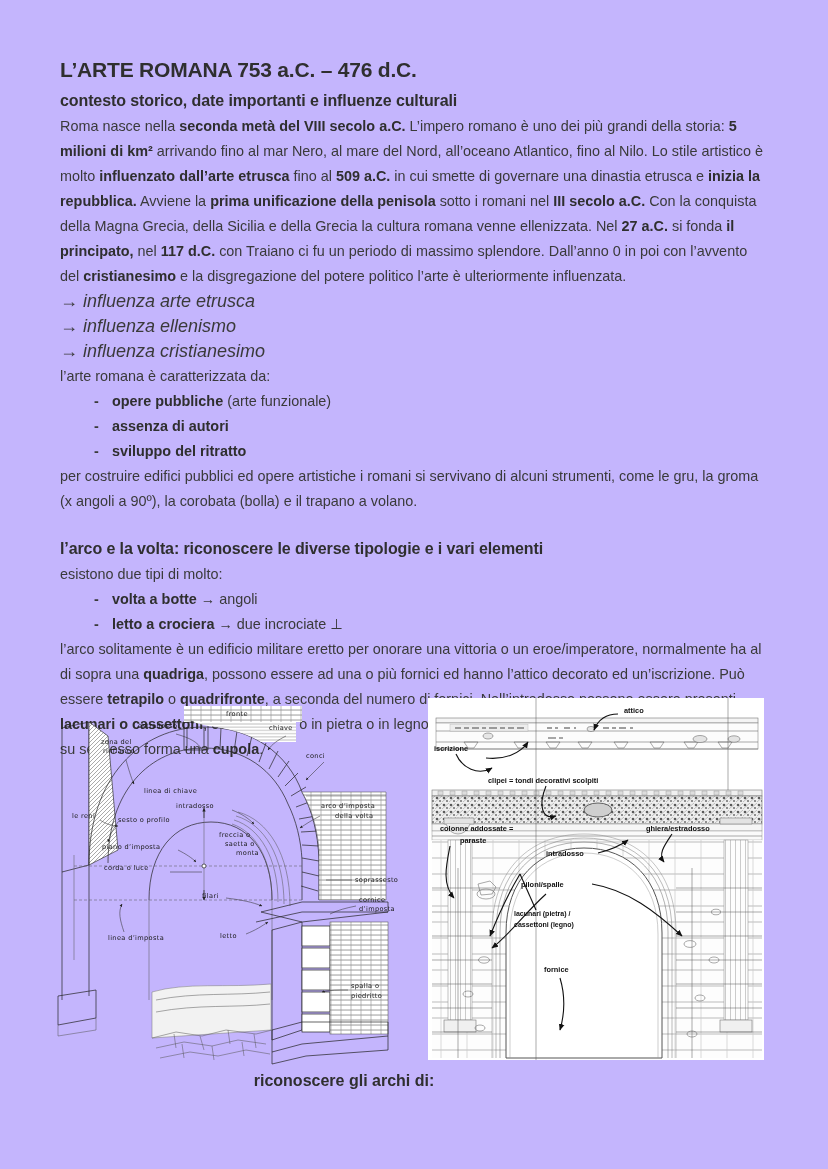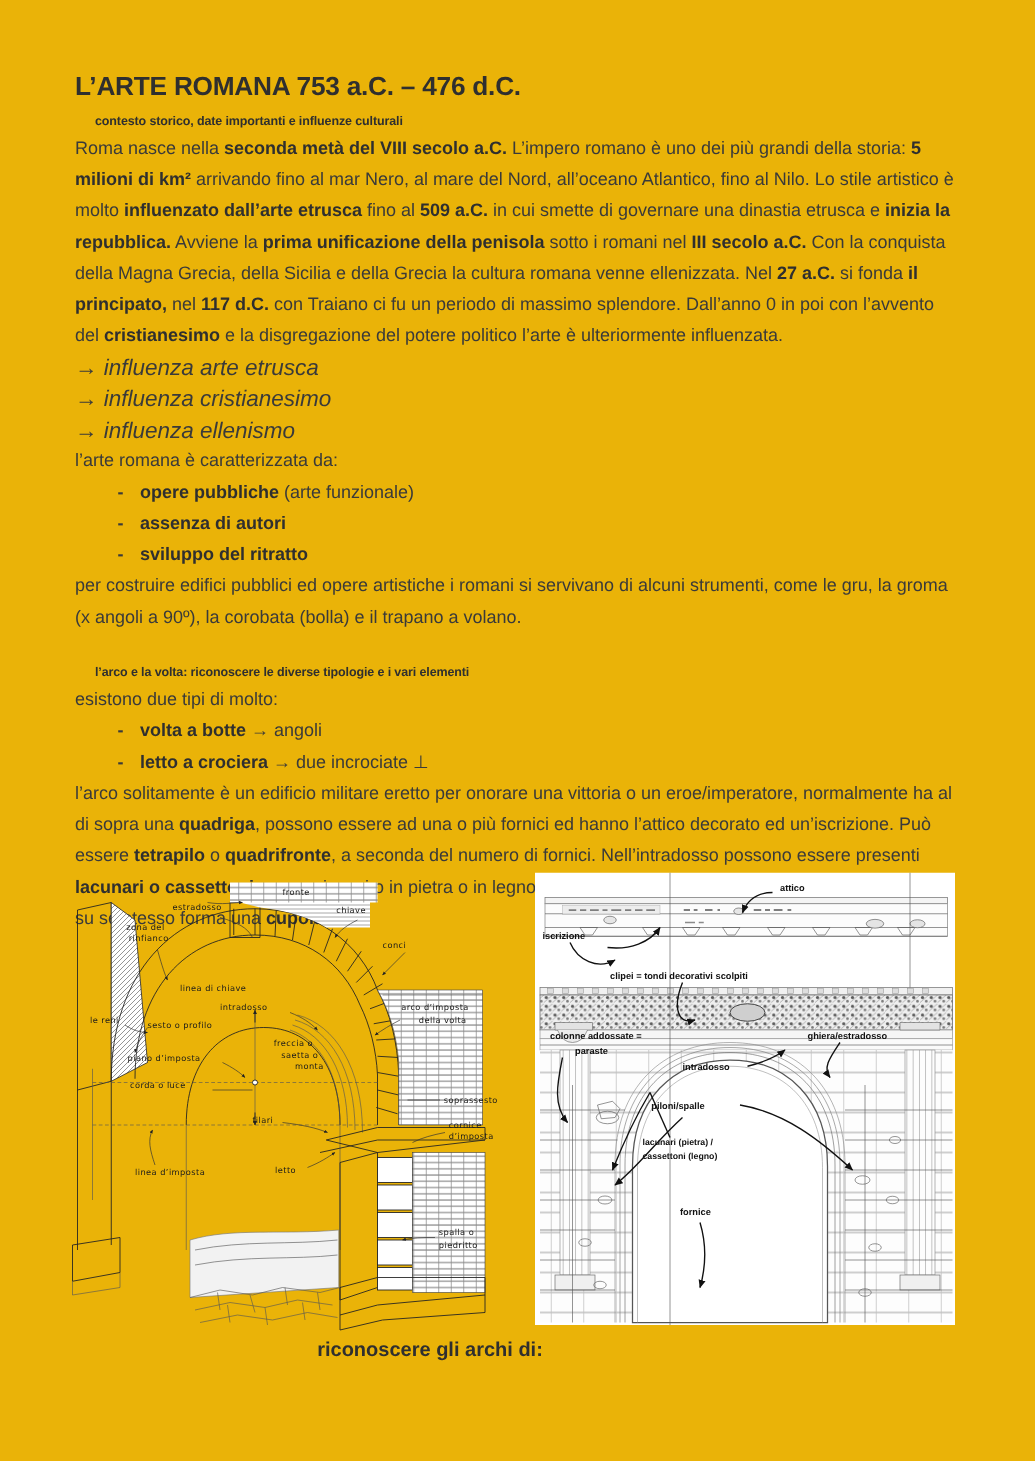--- a/index.html
+++ b/index.html
@@ -13,39 +13,39 @@
     position: relative;
     font-family: "Liberation Sans", sans-serif;
     color: #333333;
     overflow: hidden;
   }
   .page {
     position: absolute;
     left: 0; top: 0;
     width: 828px;
     height: 1169px;
-    background: #eab308;
+    background: #c4b5fd;
   }
   .content {
     position: absolute;
     left: 60px;
     top: 58px;
     width: 710px;
   }
   h1.doc-title {
     font-size: 21px;
     font-weight: bold;
     letter-spacing: -0.2px;
     margin: 0 0 10px 0;
     color: #2f2f2f;
   }
   h2.section-head {
-    font-size: 10px;
+    font-size: 16px;
     font-weight: bold;
-    margin: 0 0 4px 16px;
+    margin: 0 0 4px 0;
     color: #2f2f2f;
     letter-spacing: -0.1px;
   }
   p.body-par {
     font-size: 14.4px;
     line-height: 25px;
     margin: 0;
     color: #3a3a3a;
     text-align: left;
   }
@@ -133,22 +133,22 @@
   <div class="content">
 
     <h1 class="doc-title">L’ARTE ROMANA 753 a.C. – 476 d.C.</h1>
 
     <h2 class="section-head">contesto storico, date importanti e influenze culturali</h2>
 
     <p class="body-par"><span>Roma  nasce nella </span><span class="b">seconda metà del VIII secolo a.C.</span><span>  L’impero romano è uno dei più grandi della storia: </span><span class="b">5 milioni di km²</span><span> arrivando fino al mar Nero, al mare del Nord, all’oceano Atlantico, fino al Nilo. Lo stile artistico è molto </span><span class="b">influenzato dall’arte etrusca</span><span> fino al </span><span class="b">509 a.C.</span><span> in cui smette di governare una dinastia etrusca e </span><span class="b">inizia la repubblica.</span><span> Avviene la </span><span class="b">prima unificazione della penisola</span><span> sotto i romani nel </span><span class="b">III secolo a.C.</span><span> Con la conquista della Magna Grecia, della Sicilia e della Grecia la cultura romana venne ellenizzata. Nel </span><span class="b">27 a.C.</span><span> si fonda </span><span class="b">il principato,</span><span> nel </span><span class="b">117 d.C.</span><span> con Traiano ci fu un periodo di massimo splendore. Dall’anno 0 in poi con l’avvento del </span><span class="b">cristianesimo</span><span> e la disgregazione del potere politico l’arte è ulteriormente influenzata.</span></p>
 
     <div>
       <div class="arrow-line">→ influenza arte etrusca</div>
+      <div class="arrow-line">→ influenza ellenismo</div>
       <div class="arrow-line">→ influenza cristianesimo</div>
-      <div class="arrow-line">→ influenza ellenismo</div>
     </div>
 
     <p class="body-par">l’arte romana è caratterizzata da:</p>
 
     <ul class="dash-list">
       <li><span class="dash">-</span><span class="b">opere pubbliche</span><span> (arte funzionale)</span></li>
       <li><span class="dash">-</span><span class="b">assenza di autori</span><span></span></li>
       <li><span class="dash">-</span><span class="b">sviluppo del ritratto</span><span></span></li>
     </ul>
 

